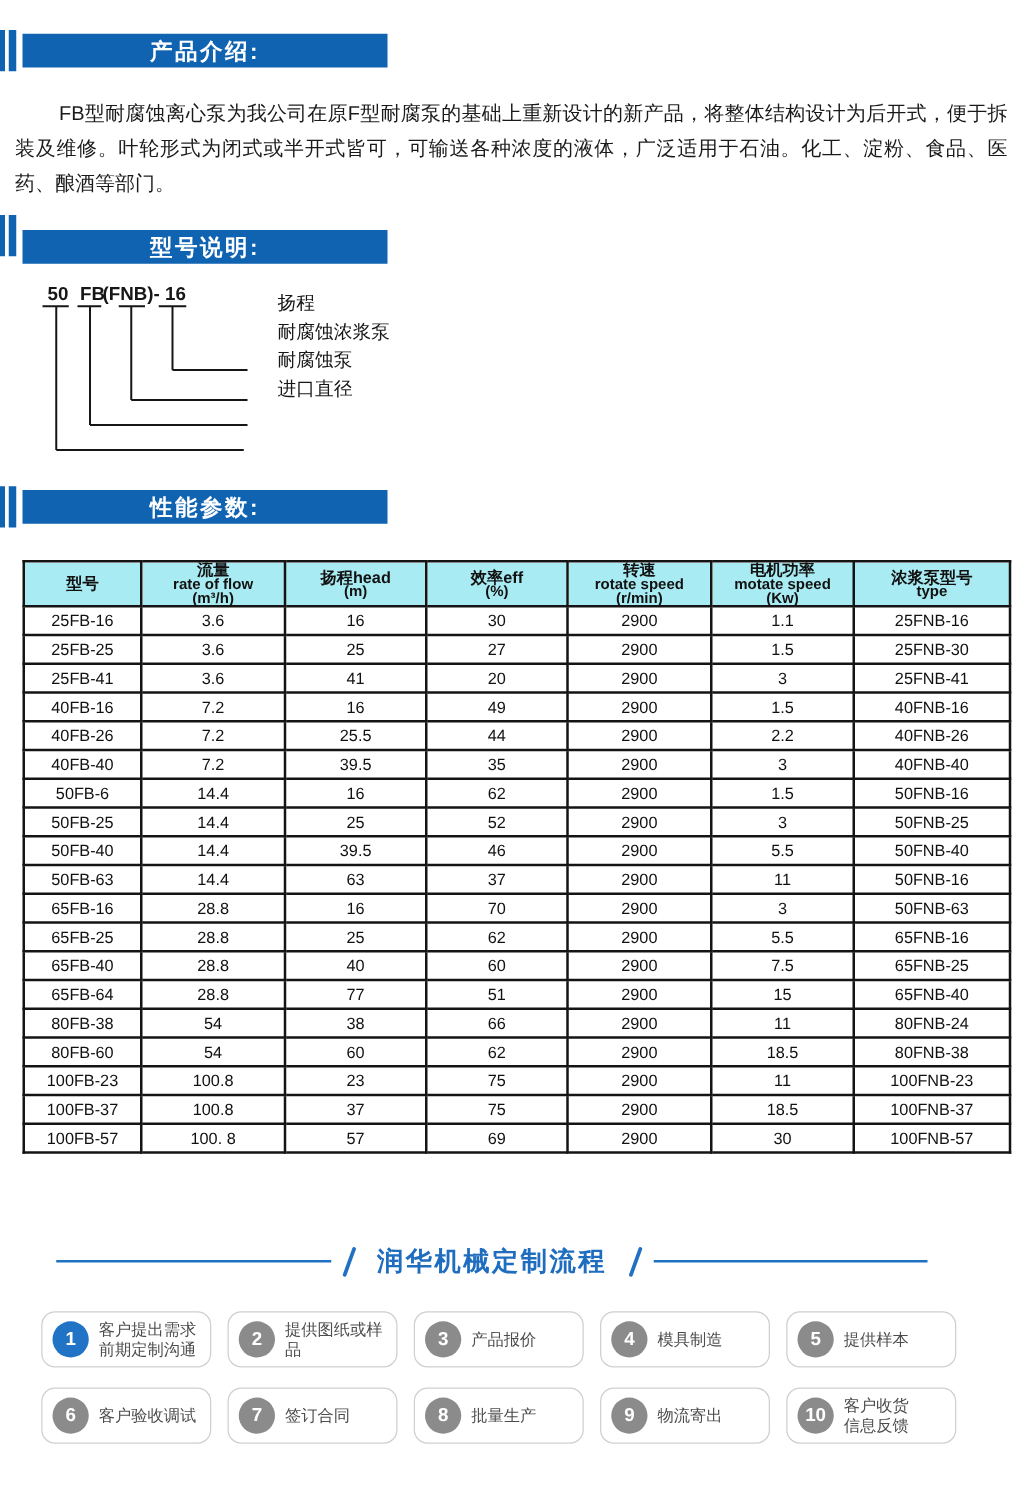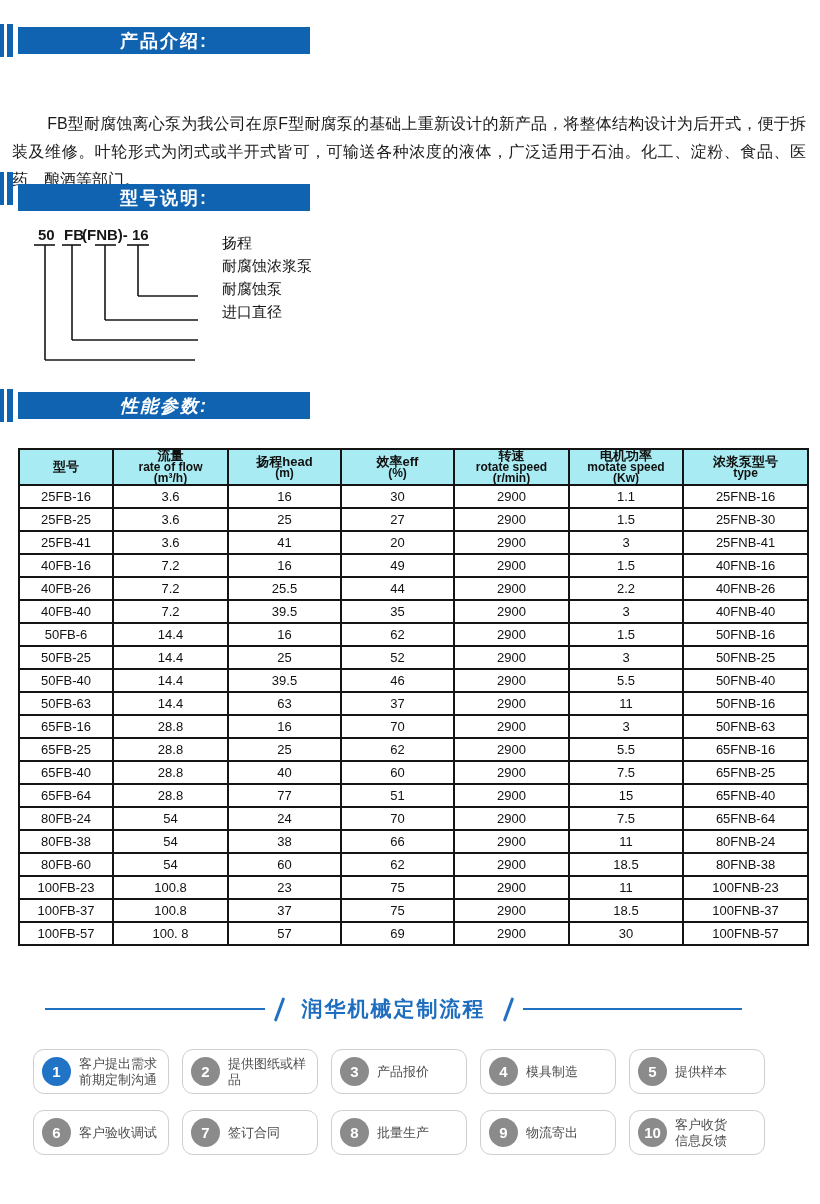--- a/index.html
+++ b/index.html
@@ -16,21 +16,21 @@
     font-size:18px; font-weight:bold; letter-spacing:2px;
   }
   .stripe { position:absolute; background:#1063b1; width:6px; height:33px; }
   .stripe.s1 { left:0; width:4px; }
   .stripe.s2 { left:7px; }
 
   
   .intro-paragraph {
     position:absolute; left:12px; top:78px; width:794px;
     font-size:16px; line-height:28px; color:#1a1a1a;
-    text-indent:2.2em; text-align:justify;margin-top:32px;
+    text-indent:2.2em; text-align:justify;
   }
 
   
   .model-svg { position:absolute; left:30px; top:228px; }
   .model-svg text { font-family:"Liberation Sans", sans-serif; font-size:15px; font-weight:bold; fill:#161616; }
   .model-labels {
     position:absolute; left:222px; top:231px;
     font-size:15px; line-height:23px; color:#161616;
   }
 
@@ -124,21 +124,21 @@
   </svg>
   <div class="model-labels">
     <div>扬程</div>
     <div>耐腐蚀浓浆泵</div>
     <div>耐腐蚀泵</div>
     <div>进口直径</div>
   </div>
 
   <div class="stripe s1" style="top:389px;"></div>
   <div class="stripe s2" style="top:389px;"></div>
-  <div class="section-bar" style="top:392px;font-style:italic;">
+  <div class="section-bar" style="top:392px;">
     <span>性能参数:</span>
   </div>
 
   <table class="perf-table">
     <colgroup>
       <col style="width:94px">
         <col style="width:115px">
         <col style="width:113px">
       <col style="width:113px">
         <col style="width:115px">
@@ -300,29 +300,20 @@
         <tr>
           <td>65FB-64</td>
           <td>28.8</td>
           <td>77</td>
           <td>51</td>
           <td>2900</td>
           <td>15</td>
           <td>65FNB-40</td>
         </tr>
         <tr>
-          <td>80FB-24</td>
-          <td>54</td>
-          <td>24</td>
-          <td>70</td>
-          <td>2900</td>
-          <td>7.5</td>
-          <td>65FNB-64</td>
-        </tr>
-        <tr>
           <td>80FB-38</td>
           <td>54</td>
           <td>38</td>
           <td>66</td>
           <td>2900</td>
           <td>11</td>
           <td>80FNB-24</td>
         </tr>
         <tr>
           <td>80FB-60</td>

